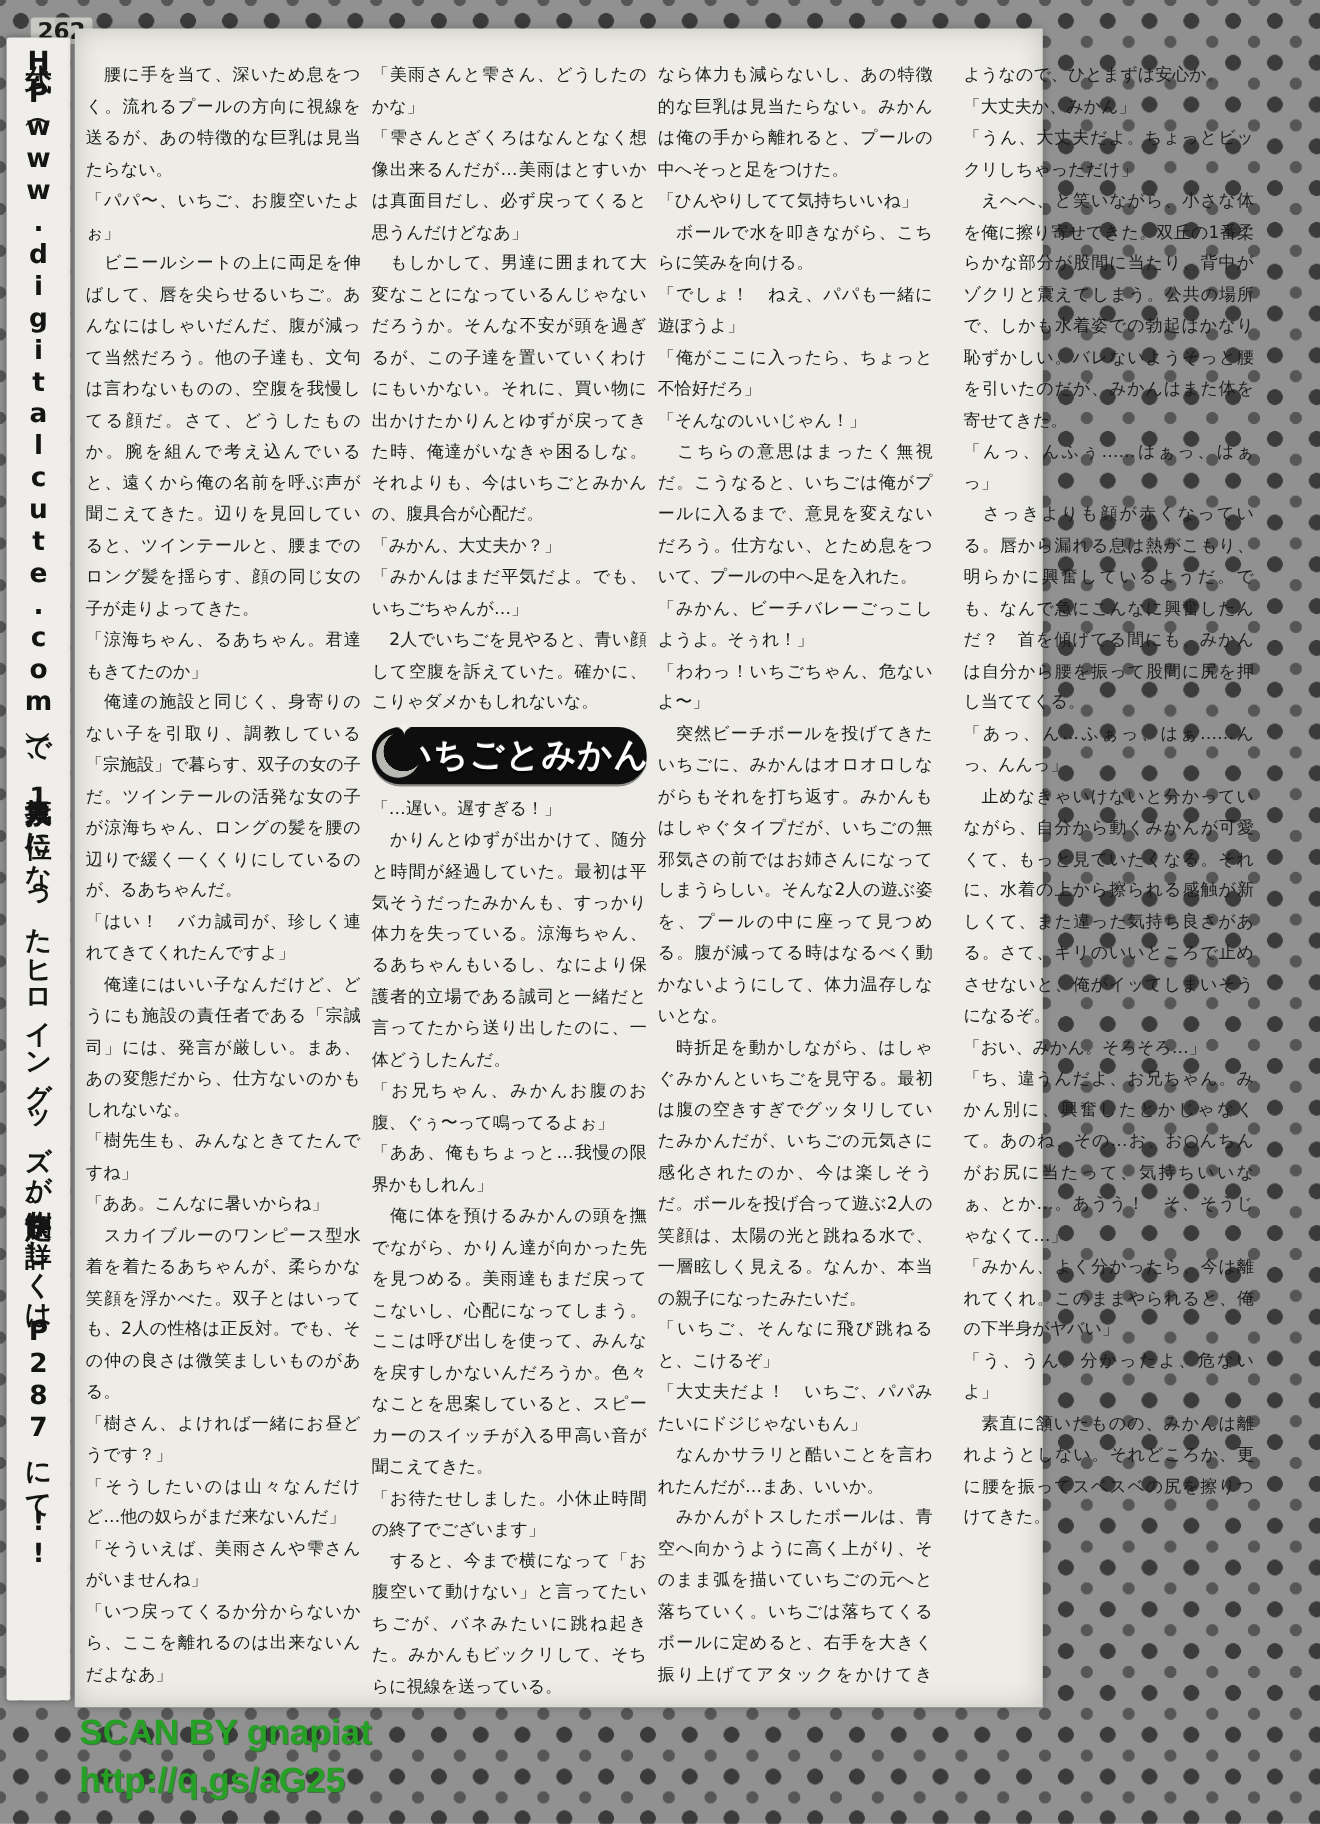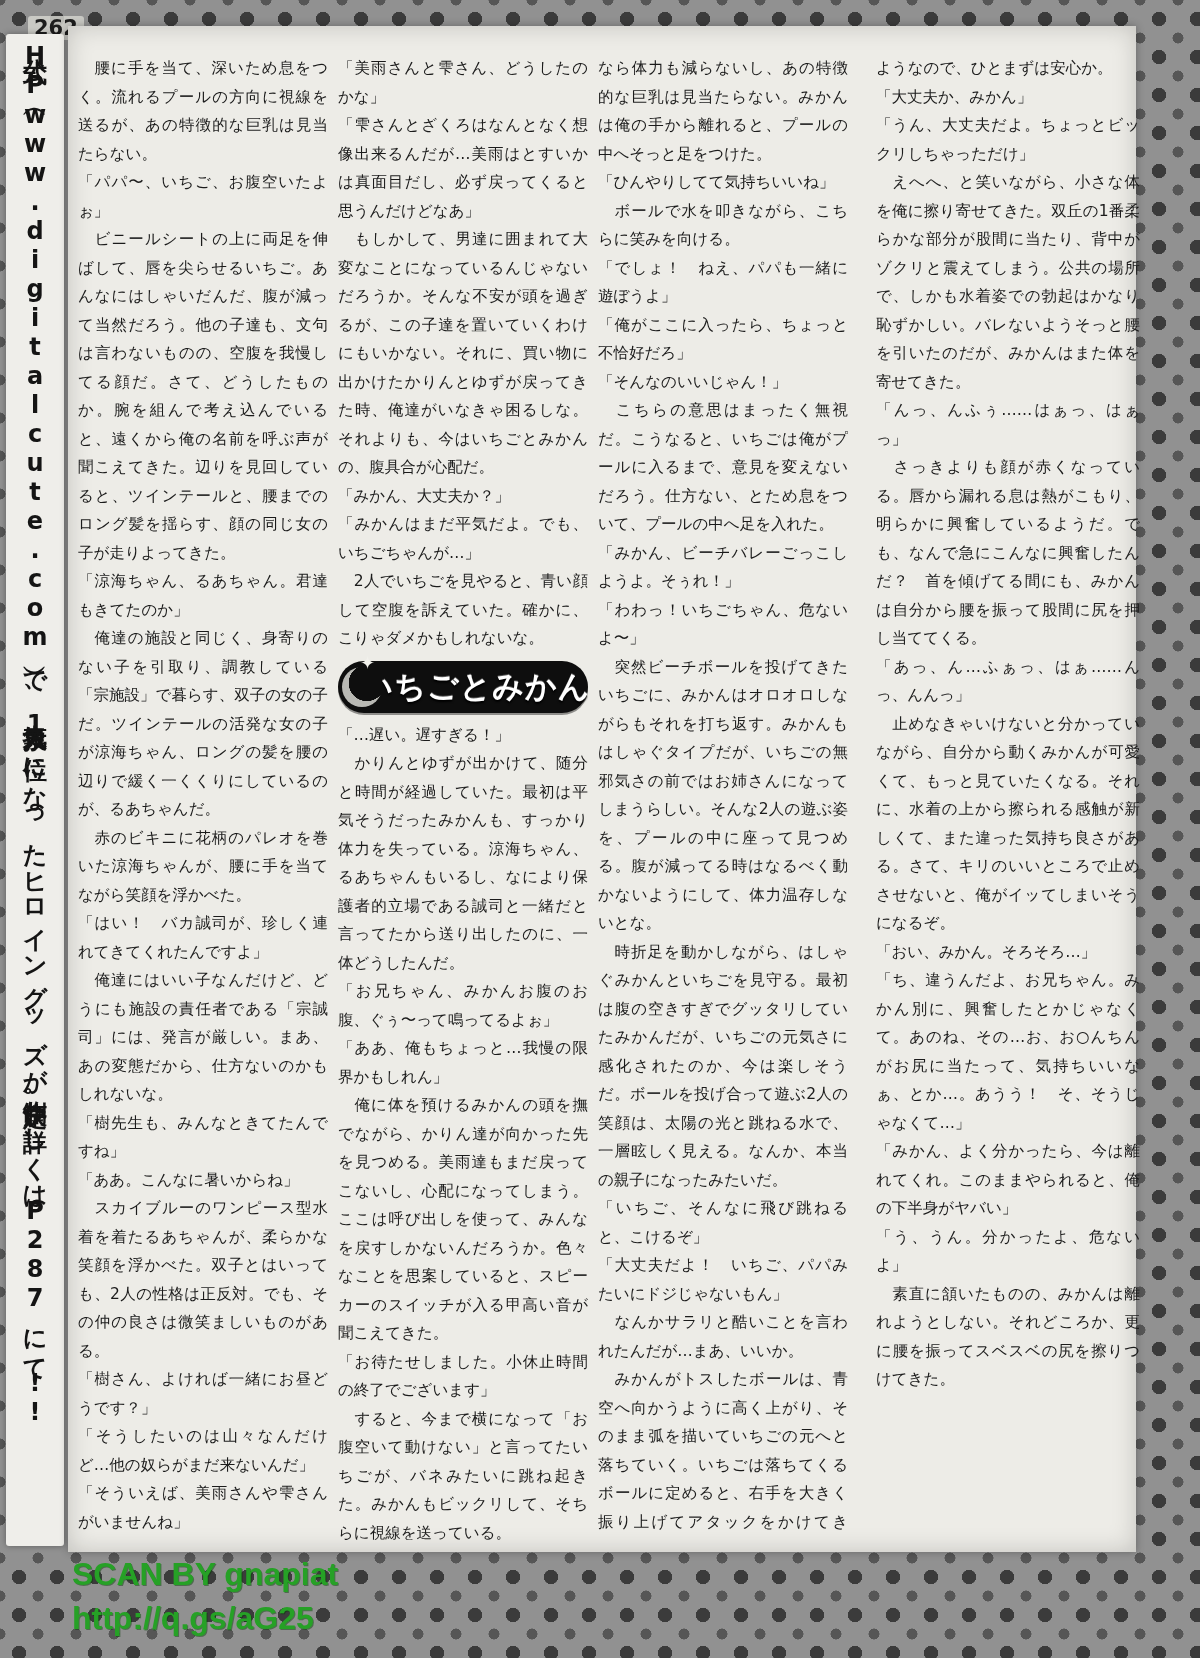--- a/index.html
+++ b/index.html
@@ -24,21 +24,21 @@
     display:flex;justify-content:center;
     box-shadow:0 0 6px rgba(0,0,0,0.35);
   }
   .sidebar-text{
     writing-mode:vertical-rl;text-orientation:upright;
     font-size:24px;font-weight:bold;color:#141414;
     letter-spacing:1px;line-height:58px;
     padding-top:6px;white-space:nowrap;
   }
   .paper{
-    position:absolute;left:68px;top:26px;width:1068px;height:1526px;
+    position:absolute;left:68px;top:26px;width:880px;height:1526px;
     background:#edece7;
     box-shadow:inset 0 0 24px rgba(0,0,0,0.18), 0 0 8px rgba(0,0,0,0.3);
   }
   .col{
     position:absolute;top:28px;width:250px;height:1486px;
     font-size:15.5px;line-height:28.5px;color:#1b1b1b;
     text-align:justify;word-break:break-all;overflow:hidden;
   }
   .col p{margin:0;}
   #col-0{left:10px;}
@@ -82,21 +82,20 @@
   <div class="sidebar-text">公式HP（www.digitalcute.com）で、人気投票1位になったヒロイングッズが制作決定。詳しくはP287にて!!</div>
 </div>
 
 <div class="paper">
   <div class="col" id="col-0">
       <p>　腰に手を当て、深いため息をつく。流れるプールの方向に視線を送るが、あの特徴的な巨乳は見当たらない。</p>
       <p>「パパ〜、いちご、お腹空いたよぉ」</p>
       <p>　ビニールシートの上に両足を伸ばして、唇を尖らせるいちご。あんなにはしゃいだんだ、腹が減って当然だろう。他の子達も、文句は言わないものの、空腹を我慢してる顔だ。さて、どうしたものか。腕を組んで考え込んでいると、遠くから俺の名前を呼ぶ声が聞こえてきた。辺りを見回していると、ツインテールと、腰までのロング髪を揺らす、顔の同じ女の子が走りよってきた。</p>
       <p>「涼海ちゃん、るあちゃん。君達もきてたのか」</p>
       <p>　俺達の施設と同じく、身寄りのない子を引取り、調教している「宗施設」で暮らす、双子の女の子だ。ツインテールの活発な女の子が涼海ちゃん、ロングの髪を腰の辺りで緩く一くくりにしているのが、るあちゃんだ。</p>
-      <p>　赤のビキニに花柄のパレオを巻いた涼海ちゃんが、腰に手を当てながら笑顔を浮かべた。</p>
       <p>「はい！　バカ誠司が、珍しく連れてきてくれたんですよ」</p>
       <p>　俺達にはいい子なんだけど、どうにも施設の責任者である「宗誠司」には、発言が厳しい。まあ、あの変態だから、仕方ないのかもしれないな。</p>
       <p>「樹先生も、みんなときてたんですね」</p>
       <p>「ああ。こんなに暑いからね」</p>
       <p>　スカイブルーのワンピース型水着を着たるあちゃんが、柔らかな笑顔を浮かべた。双子とはいっても、2人の性格は正反対。でも、その仲の良さは微笑ましいものがある。</p>
       <p>「樹さん、よければ一緒にお昼どうです？」</p>
       <p>「そうしたいのは山々なんだけど…他の奴らがまだ来ないんだ」</p>
       <p>「そういえば、美雨さんや雫さんがいませんね」</p>
       <p>「いつ戻ってくるか分からないから、ここを離れるのは出来ないんだよなあ」</p>
     </div>

